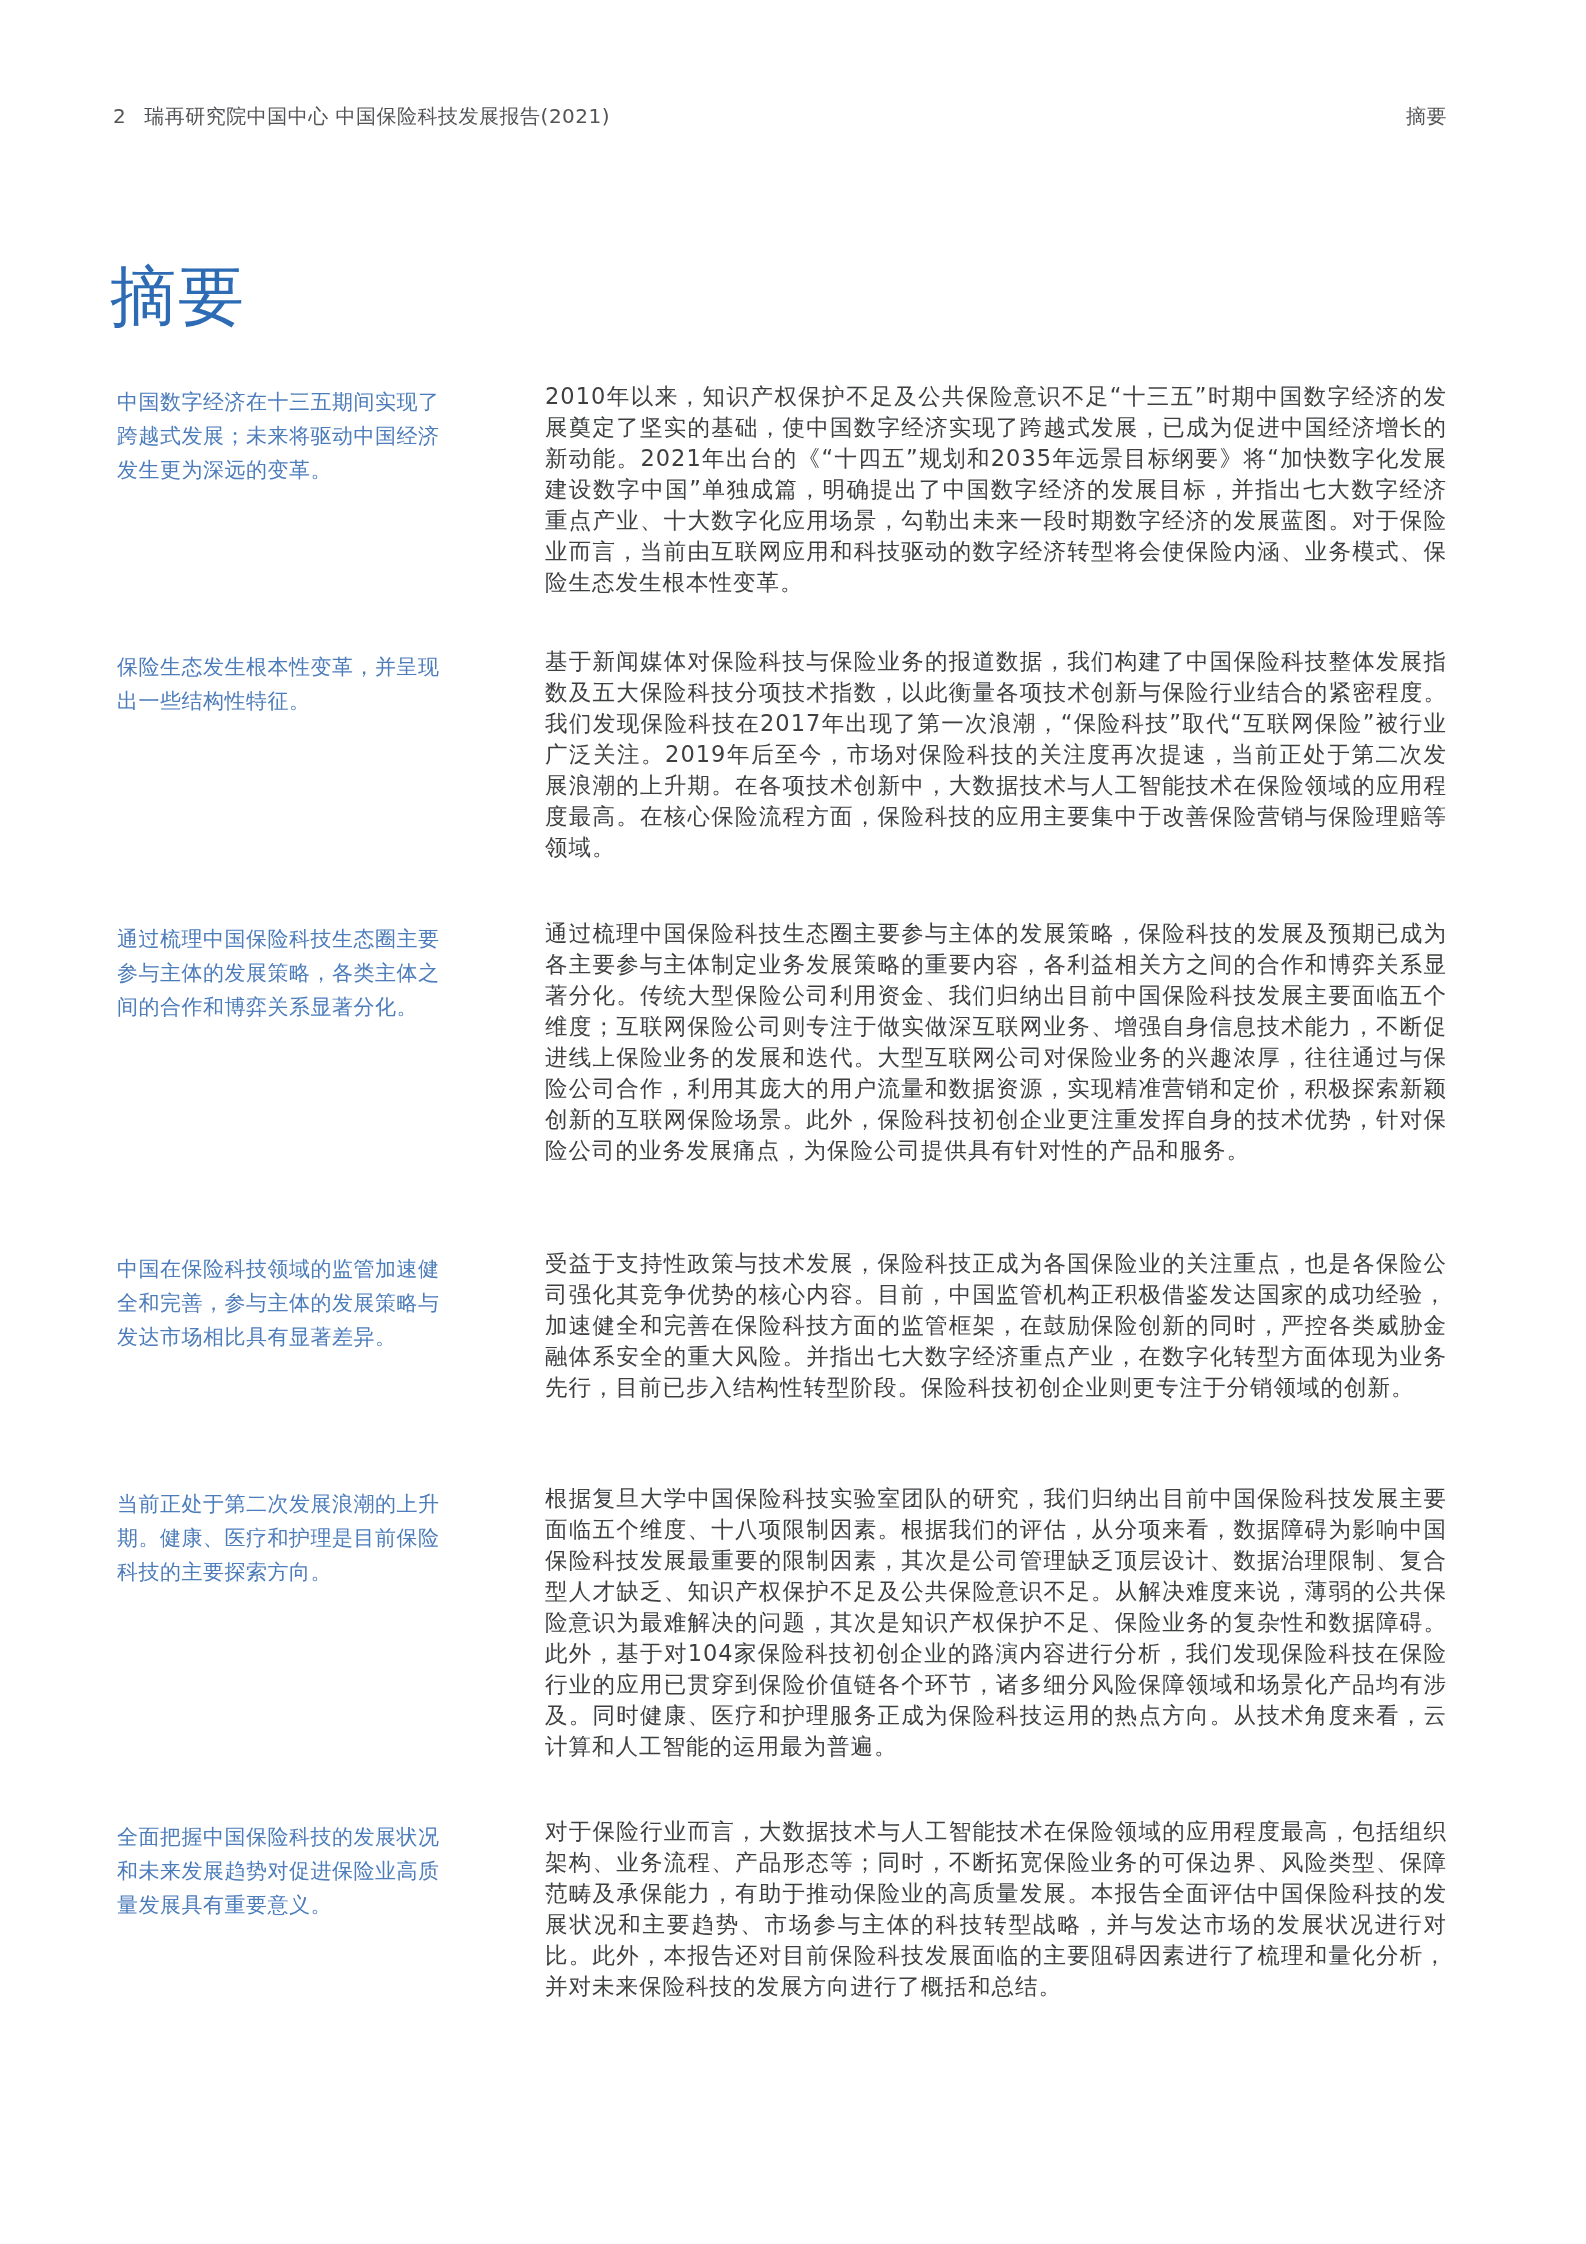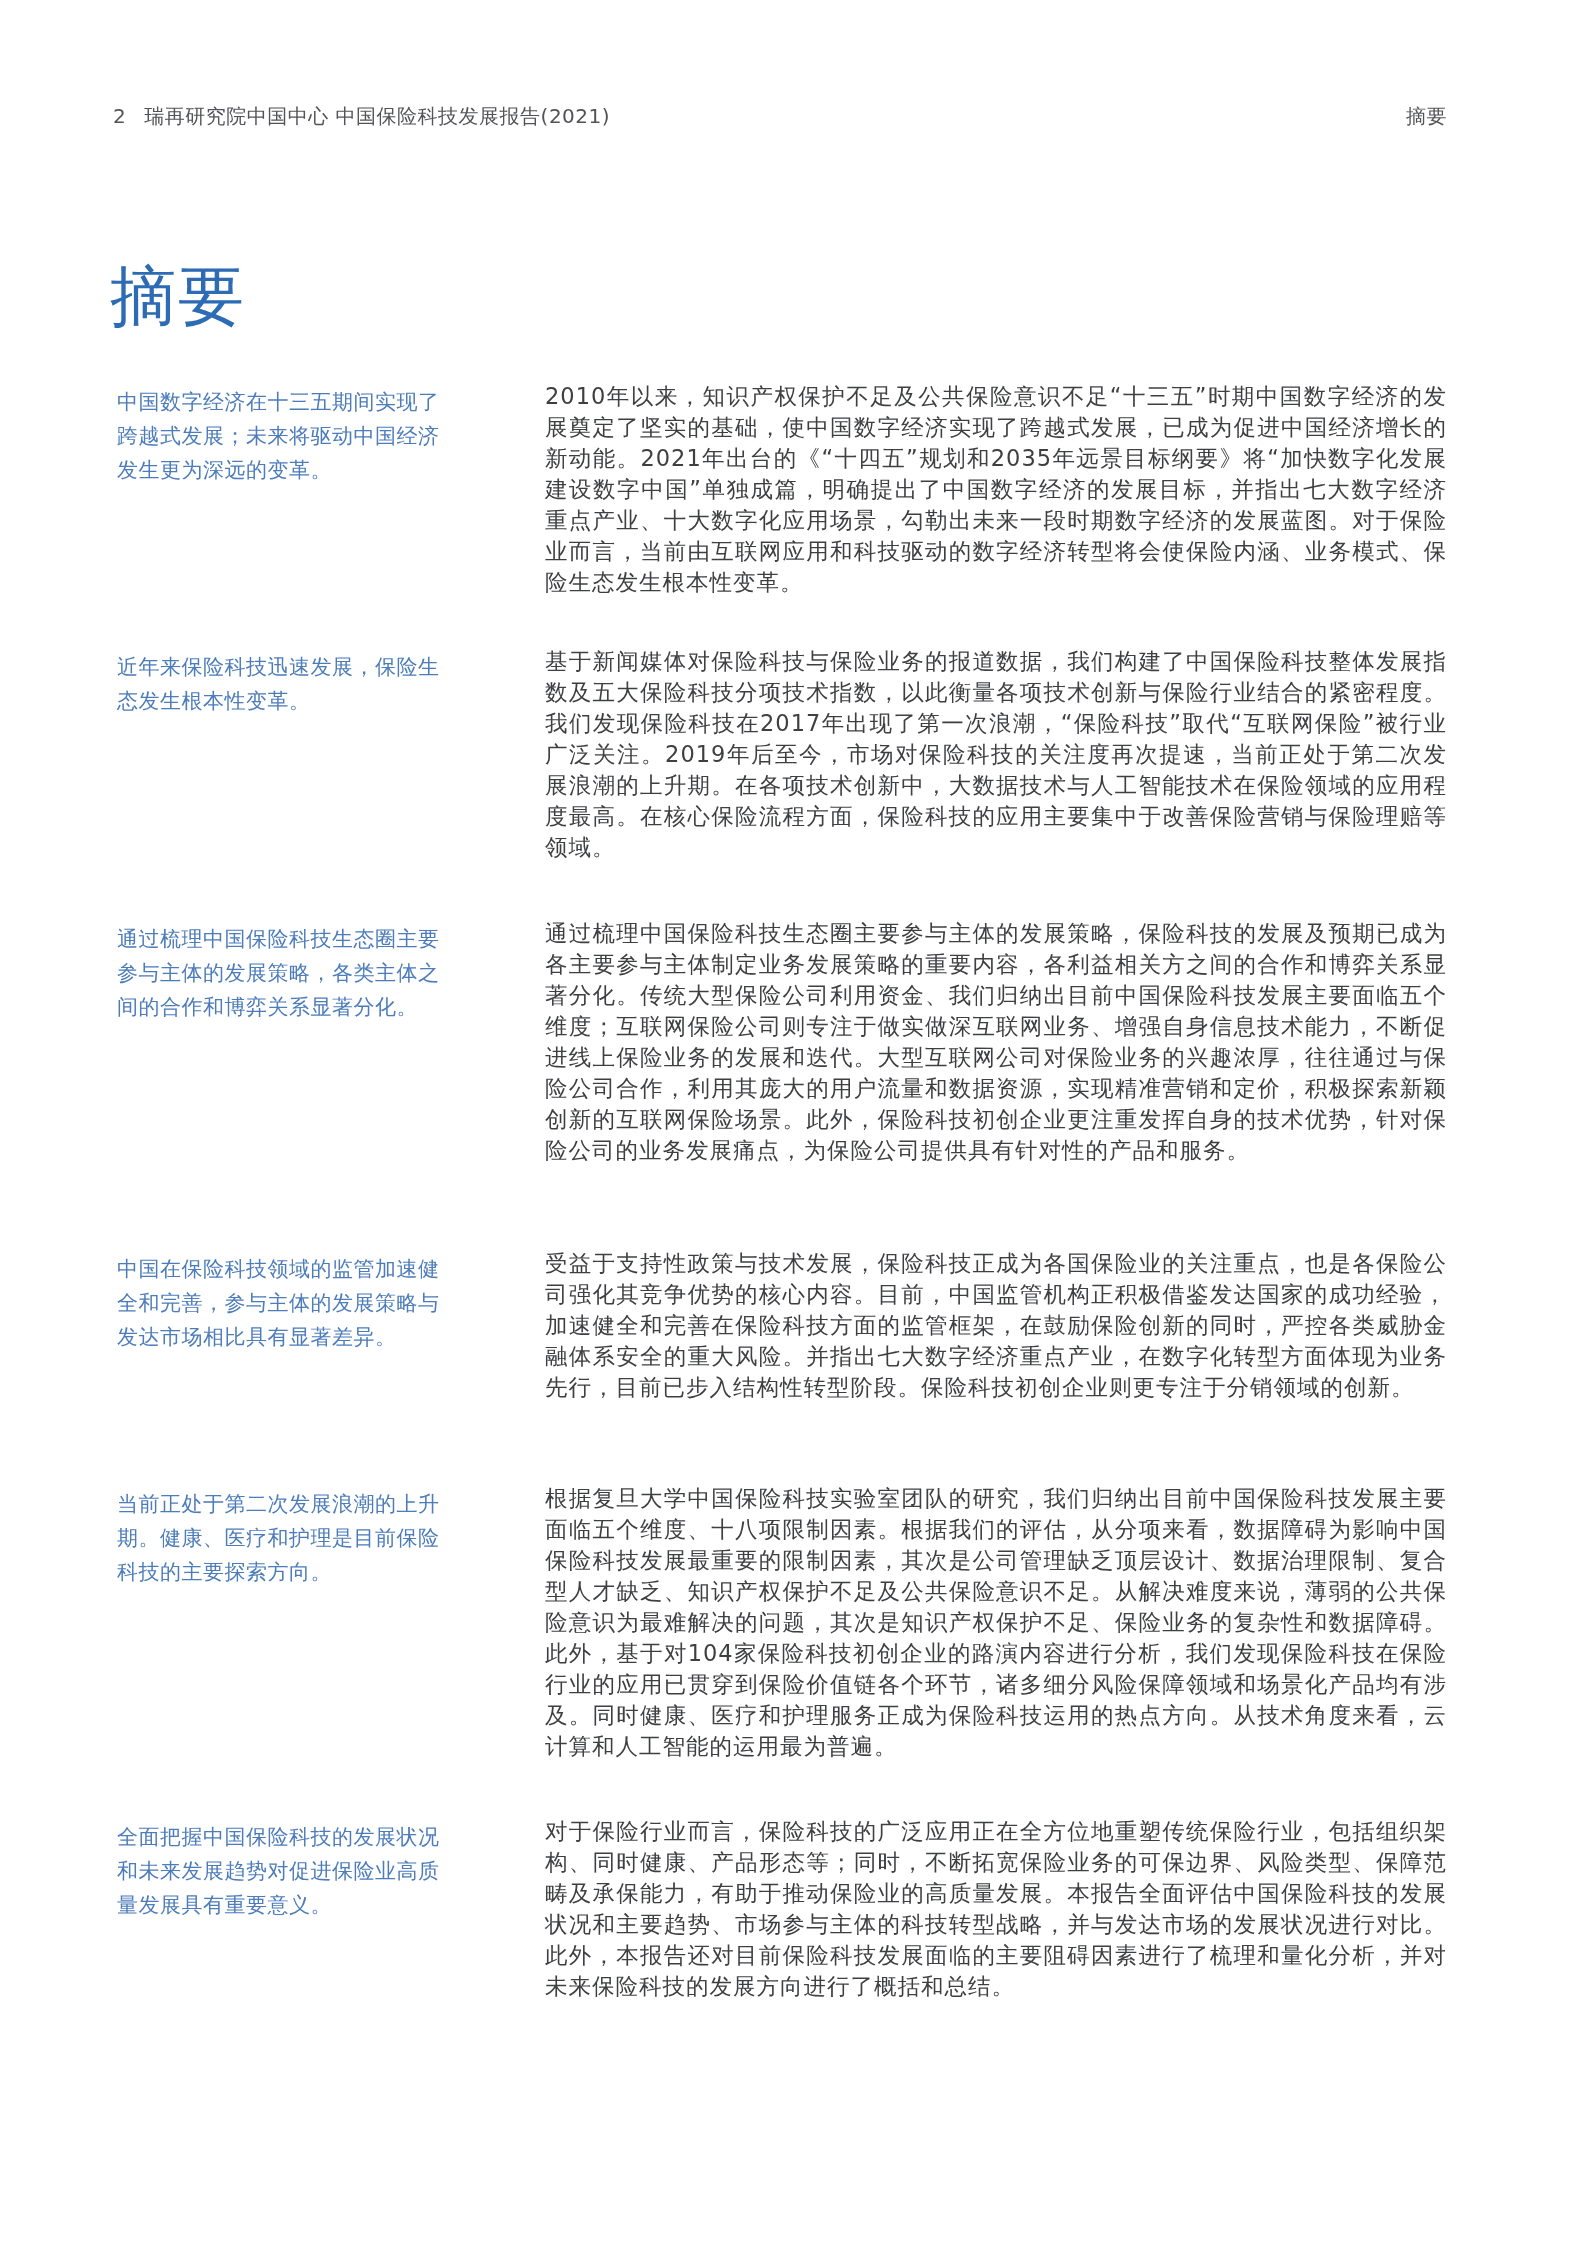--- a/index.html
+++ b/index.html
@@ -80,38 +80,38 @@
   <h1 class="page-title">摘要</h1>
 
   <main>
 
     <section class="row" style="top:381px">
       <aside class="note">中国数字经济在十三五期间实现了跨越式发展；未来将驱动中国经济发生更为深远的变革。</aside>
       <p class="para">2010年以来，知识产权保护不足及公共保险意识不足“十三五”时期中国数字经济的发展奠定了坚实的基础，使中国数字经济实现了跨越式发展，已成为促进中国经济增长的新动能。2021年出台的《“十四五”规划和2035年远景目标纲要》将“加快数字化发展 建设数字中国”单独成篇，明确提出了中国数字经济的发展目标，并指出七大数字经济重点产业、十大数字化应用场景，勾勒出未来一段时期数字经济的发展蓝图。对于保险业而言，当前由互联网应用和科技驱动的数字经济转型将会使保险内涵、业务模式、保险生态发生根本性变革。</p>
     </section>
 
     <section class="row" style="top:646px">
-      <aside class="note">近年来保险科技迅速发展，保险生态发生根本性变革。</aside>
+      <aside class="note">保险生态发生根本性变革，并呈现出一些结构性特征。</aside>
       <p class="para">基于新闻媒体对保险科技与保险业务的报道数据，我们构建了中国保险科技整体发展指数及五大保险科技分项技术指数，以此衡量各项技术创新与保险行业结合的紧密程度。我们发现保险科技在2017年出现了第一次浪潮，“保险科技”取代“互联网保险”被行业广泛关注。2019年后至今，市场对保险科技的关注度再次提速，当前正处于第二次发展浪潮的上升期。在各项技术创新中，大数据技术与人工智能技术在保险领域的应用程度最高。在核心保险流程方面，保险科技的应用主要集中于改善保险营销与保险理赔等领域。</p>
     </section>
 
     <section class="row" style="top:918px">
       <aside class="note">通过梳理中国保险科技生态圈主要参与主体的发展策略，各类主体之间的合作和博弈关系显著分化。</aside>
       <p class="para">通过梳理中国保险科技生态圈主要参与主体的发展策略，保险科技的发展及预期已成为各主要参与主体制定业务发展策略的重要内容，各利益相关方之间的合作和博弈关系显著分化。传统大型保险公司利用资金、我们归纳出目前中国保险科技发展主要面临五个维度；互联网保险公司则专注于做实做深互联网业务、增强自身信息技术能力，不断促进线上保险业务的发展和迭代。大型互联网公司对保险业务的兴趣浓厚，往往通过与保险公司合作，利用其庞大的用户流量和数据资源，实现精准营销和定价，积极探索新颖创新的互联网保险场景。此外，保险科技初创企业更注重发挥自身的技术优势，针对保险公司的业务发展痛点，为保险公司提供具有针对性的产品和服务。</p>
     </section>
 
     <section class="row" style="top:1248px">
       <aside class="note">中国在保险科技领域的监管加速健全和完善，参与主体的发展策略与发达市场相比具有显著差异。</aside>
       <p class="para">受益于支持性政策与技术发展，保险科技正成为各国保险业的关注重点，也是各保险公司强化其竞争优势的核心内容。目前，中国监管机构正积极借鉴发达国家的成功经验，加速健全和完善在保险科技方面的监管框架，在鼓励保险创新的同时，严控各类威胁金融体系安全的重大风险。并指出七大数字经济重点产业，在数字化转型方面体现为业务先行，目前已步入结构性转型阶段。保险科技初创企业则更专注于分销领域的创新。</p>
     </section>
 
     <section class="row" style="top:1483px">
       <aside class="note">当前正处于第二次发展浪潮的上升期。健康、医疗和护理是目前保险科技的主要探索方向。</aside>
       <p class="para">根据复旦大学中国保险科技实验室团队的研究，我们归纳出目前中国保险科技发展主要面临五个维度、十八项限制因素。根据我们的评估，从分项来看，数据障碍为影响中国保险科技发展最重要的限制因素，其次是公司管理缺乏顶层设计、数据治理限制、复合型人才缺乏、知识产权保护不足及公共保险意识不足。从解决难度来说，薄弱的公共保险意识为最难解决的问题，其次是知识产权保护不足、保险业务的复杂性和数据障碍。此外，基于对104家保险科技初创企业的路演内容进行分析，我们发现保险科技在保险行业的应用已贯穿到保险价值链各个环节，诸多细分风险保障领域和场景化产品均有涉及。同时健康、医疗和护理服务正成为保险科技运用的热点方向。从技术角度来看，云计算和人工智能的运用最为普遍。</p>
     </section>
 
     <section class="row" style="top:1816px">
       <aside class="note">全面把握中国保险科技的发展状况和未来发展趋势对促进保险业高质量发展具有重要意义。</aside>
-      <p class="para">对于保险行业而言，保险科技的广泛应用正在全方位地重塑传统保险行业，包括组织架构、同时健康、产品形态等；同时，不断拓宽保险业务的可保边界、风险类型、保障范畴及承保能力，有助于推动保险业的高质量发展。本报告全面评估中国保险科技的发展状况和主要趋势、市场参与主体的科技转型战略，并与发达市场的发展状况进行对比。此外，本报告还对目前保险科技发展面临的主要阻碍因素进行了梳理和量化分析，并对未来保险科技的发展方向进行了概括和总结。</p>
+      <p class="para">对于保险行业而言，大数据技术与人工智能技术在保险领域的应用程度最高，包括组织架构、业务流程、产品形态等；同时，不断拓宽保险业务的可保边界、风险类型、保障范畴及承保能力，有助于推动保险业的高质量发展。本报告全面评估中国保险科技的发展状况和主要趋势、市场参与主体的科技转型战略，并与发达市场的发展状况进行对比。此外，本报告还对目前保险科技发展面临的主要阻碍因素进行了梳理和量化分析，并对未来保险科技的发展方向进行了概括和总结。</p>
     </section>
 
   </main>
 </div>
 
 </body></html>

